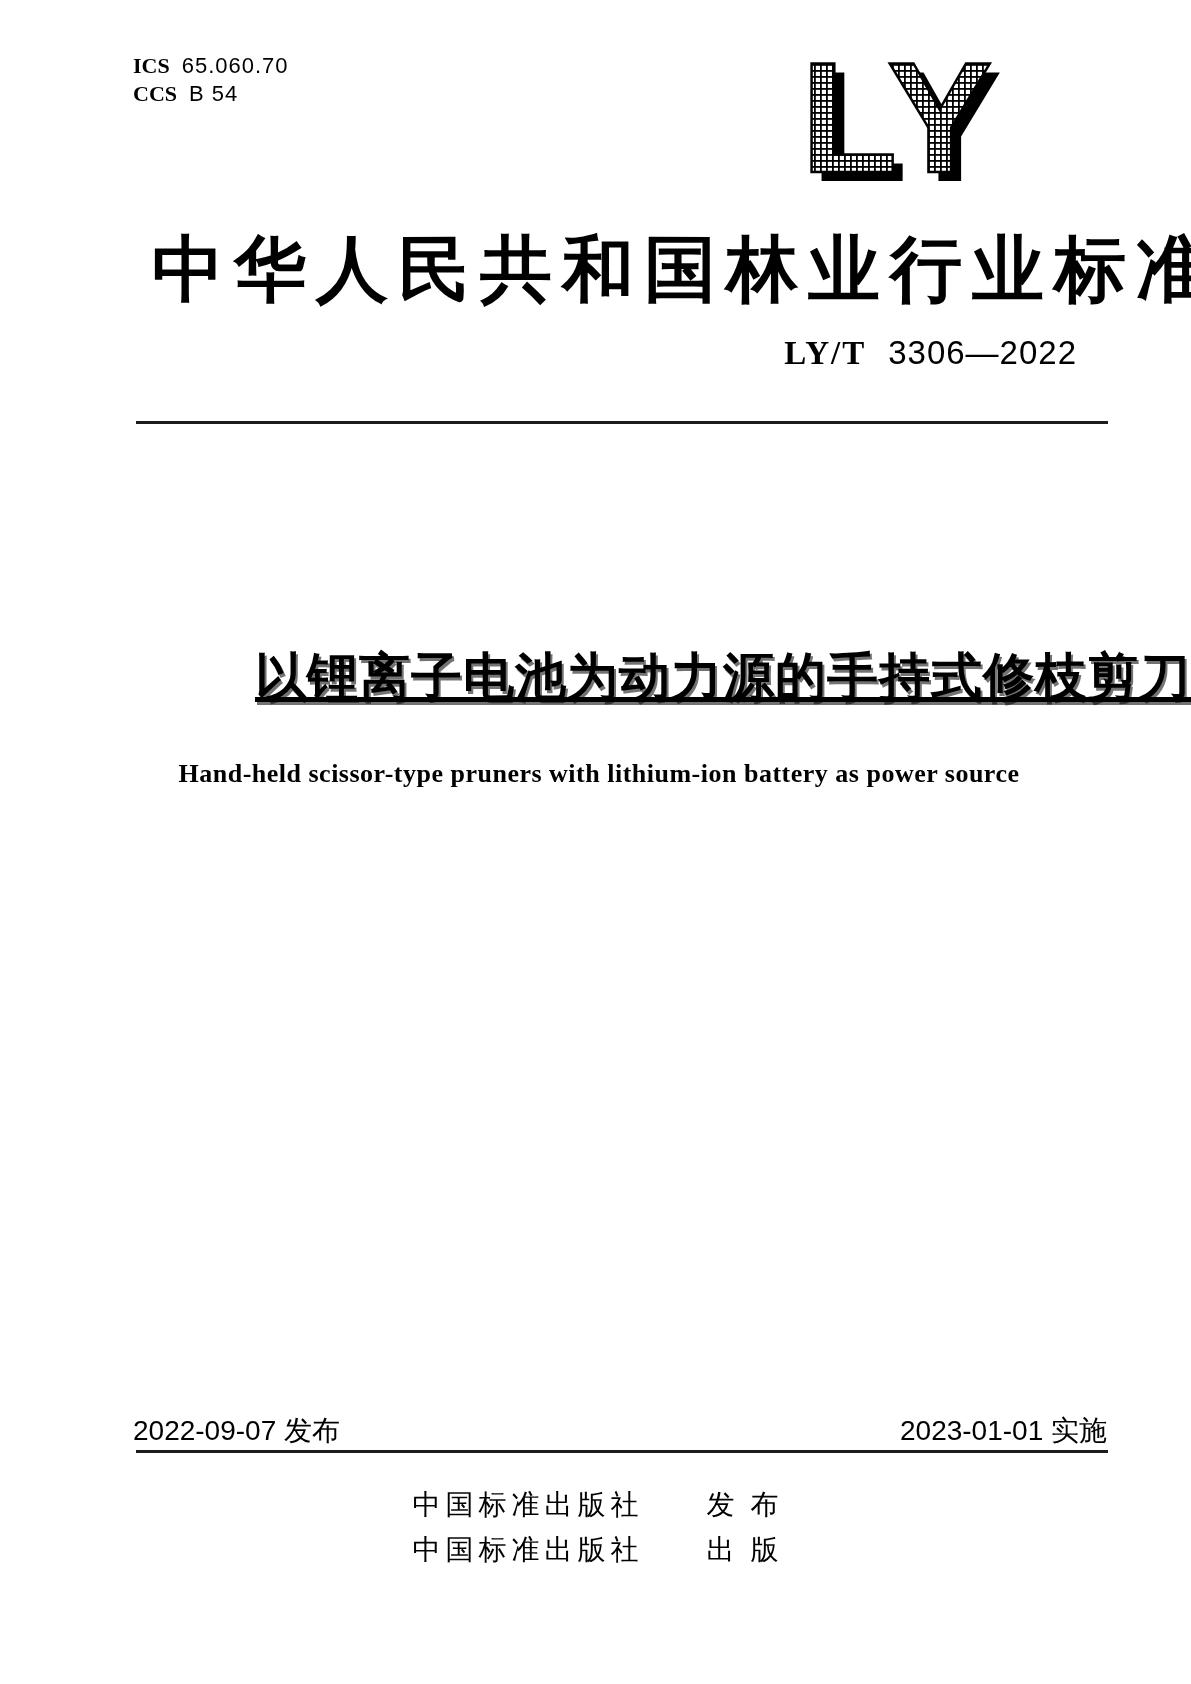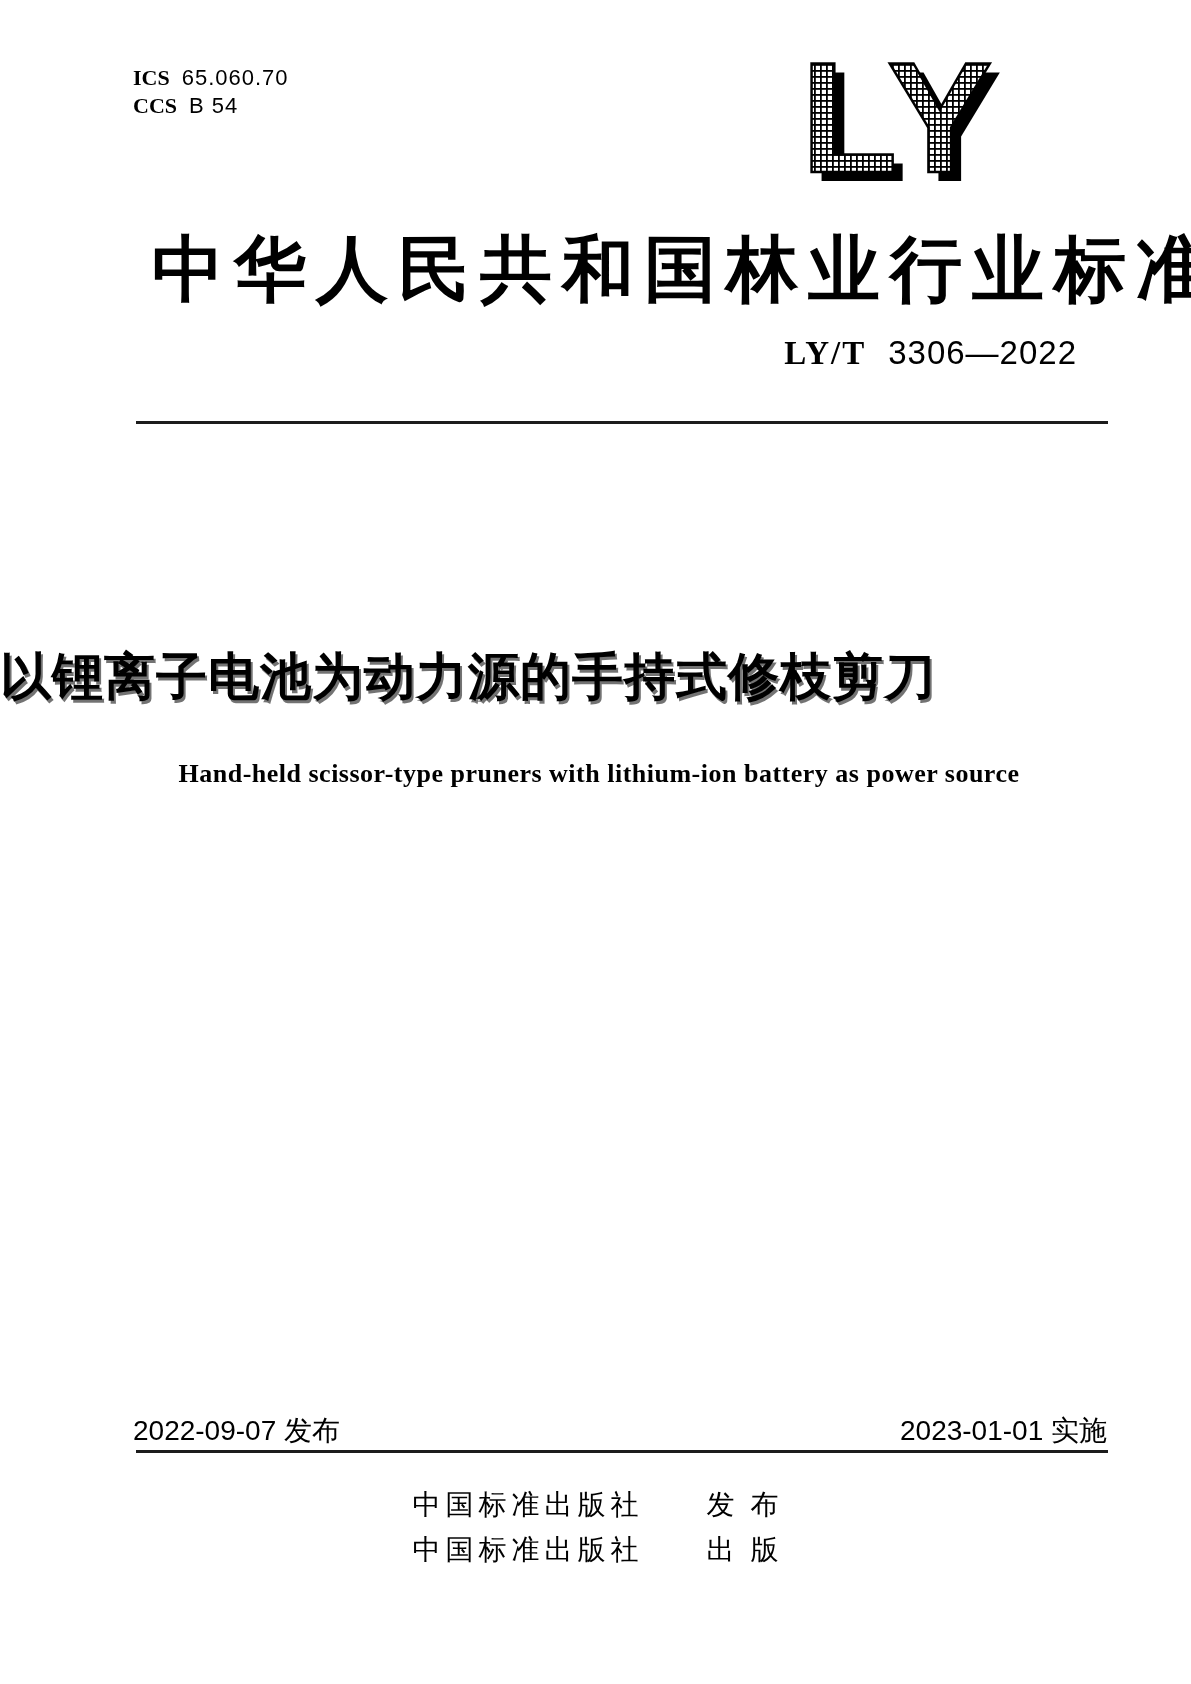--- a/index.html
+++ b/index.html
@@ -8,21 +8,21 @@
     width:1191px; height:1684px;
     margin:0 auto;
     background:#ffffff;
     color:#000;
     font-family:"Liberation Sans", sans-serif;
     overflow:hidden;
   }
 
   
   .ics-block {
-    position:absolute; left:133px; top:64px;
+    position:absolute; left:133px; top:52px;
     font-size:22px; line-height:28px; white-space:nowrap;
   }
   .ics-label {
     font-family:"Liberation Serif", serif;
     font-weight:bold; margin-right:12px;
   }
   .ics-value { font-weight:normal; letter-spacing:1px; }
 
   
   .logo { position:absolute; left:796px; top:52px; }
@@ -52,24 +52,25 @@
   }
   .std-digits { font-weight:normal; letter-spacing:1px; }
 
   .rule { position:absolute; left:136px; width:972px; height:3px; background:#1c1c1c; }
   .rule-top { top:421px; }
   .rule-bottom { top:1450px; }
 
   
   .main-title {
     position:absolute; left:0; right:0; top:643px;
-    text-align:left;
+    text-align:right;
     font-weight:bold;
     font-size:51px; letter-spacing:1px; white-space:nowrap;
     text-shadow:2px 3px 0 rgba(0,0,0,0.55);
+    text-decoration:underline;
   }
 
   
   .subtitle {
     position:absolute; left:0; right:0; top:759px;
     text-align:center;
     font-family:"Liberation Serif", serif;
     font-weight:bold; font-size:26px; letter-spacing:0.5px;padding-left:7px;
   }
 

